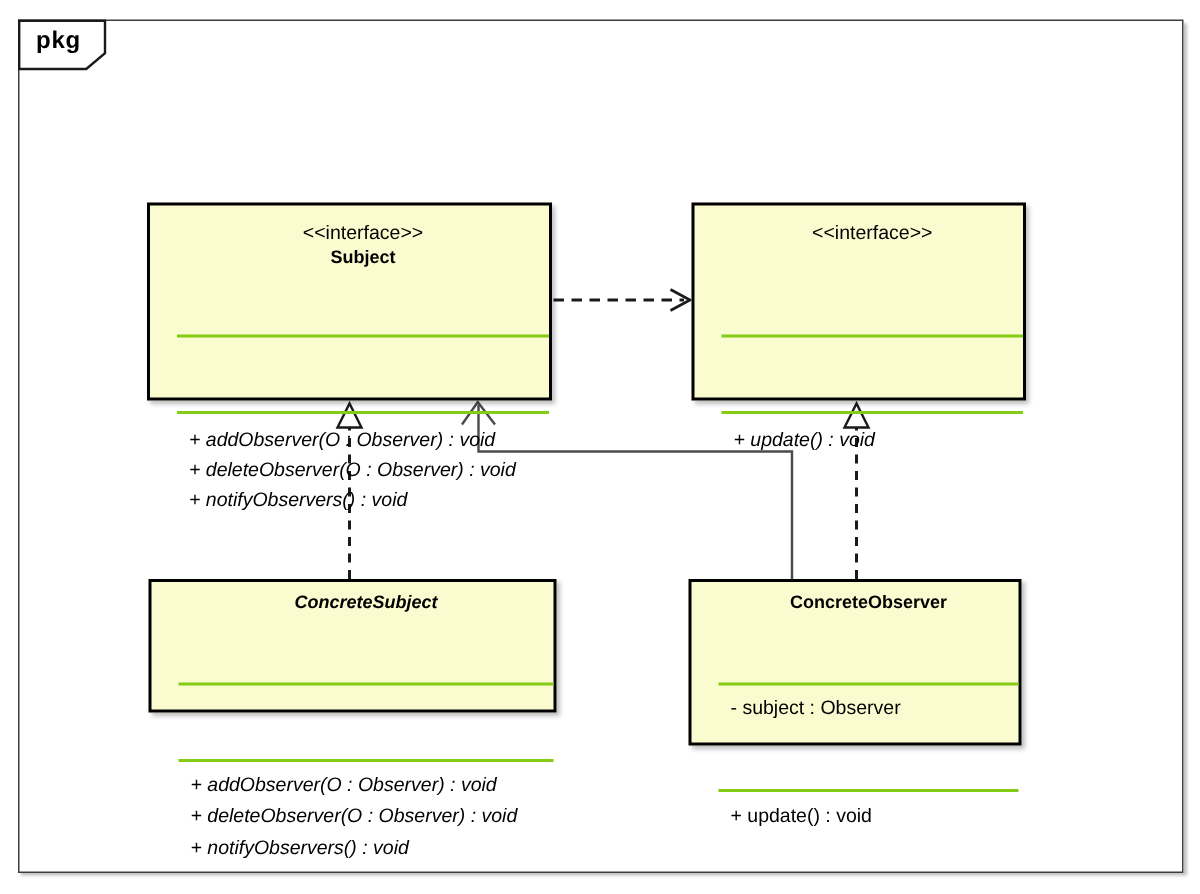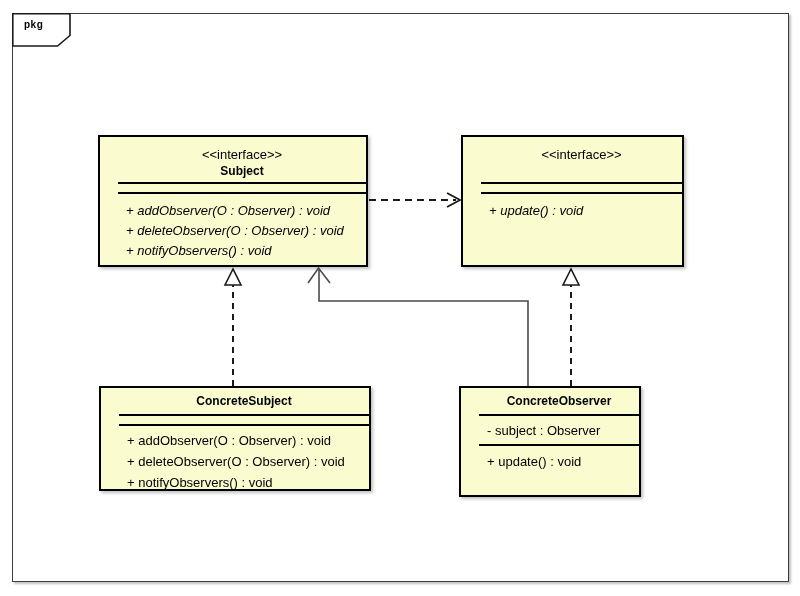--- a/index.html
+++ b/index.html
@@ -22,21 +22,21 @@
     width: 775px;
     height: 567px;
     border: 1.5px solid #3d3d3d;
     box-shadow: 2px 2px 2px rgba(0,0,0,0.25);
     background: transparent;
   }
   .pkg-label {
     position: absolute;
     left: 24px;
     top: 19px;
-    font-size: 10px;
+    font-size: 16px;
     font-weight: bold;
     color: #000;
     letter-spacing: 0.5px;
   }
   svg.overlay {
     position: absolute;
     left: 0;
     top: 0;
     width: 800px;
     height: 596px;
@@ -61,23 +61,24 @@
     font-size: 13px;
     line-height: 15px;
   }
   .uml-class .cls-name {
     font-size: 12px;
     font-weight: bold;
     line-height: 18px;
   }
   .uml-class .sec-attrs,
   .uml-class .sec-methods {
-    border-top: 2px solid #000000;
+    border-top: 2px solid #84cc16;
     flex: 0 0 auto;
     box-sizing: border-box;
+    margin-top: 41px;
   }
   .uml-class .sec-methods { flex: 1 1 auto; }
   .member {
     font-size: 13px;
     line-height: 20px;
     padding-left: 8px;
     white-space: nowrap;
   }
   .italic-members .member { font-style: italic; }
 
@@ -87,28 +88,28 @@
   .c-subject .sec-attrs { height: 10px; }
   .c-subject .sec-methods { padding-top: 7px; }
 
   
   .c-observer { left: 461px; top: 135px; width: 223px; height: 132px; }
   .c-observer .sec-header { padding-top: 10px; height: 35px; }
   .c-observer .sec-attrs { height: 10px; }
   .c-observer .sec-methods { padding-top: 7px; }
 
   
-  .c-csubject { left: 99px; top: 386px; width: 272px; height: 105px; }
+  .c-csubject { left: 99px; top: 386px; width: 272px; height: 89px; font-style: italic; }
   .c-csubject .sec-header { height: 26px; display: flex; align-items: center; justify-content: center; }
   .c-csubject .sec-attrs { height: 10px; }
   .c-csubject .sec-methods { padding-top: 4px; }
   .c-csubject .member { line-height: 21px; }
 
   
-  .c-cobserver { left: 459px; top: 386px; width: 182px; height: 111px; }
+  .c-cobserver { left: 459px; top: 386px; width: 222px; height: 111px; }
   .c-cobserver .sec-header { height: 26px; display: flex; align-items: center; justify-content: center; }
   .c-cobserver .sec-attrs { height: 30px; padding-top: 5px; }
   .c-cobserver .sec-methods { padding-top: 6px; }
 </style>
 </head>
 <body>
 
 <div class="canvas">
 
   <div class="pkg-frame"></div>

